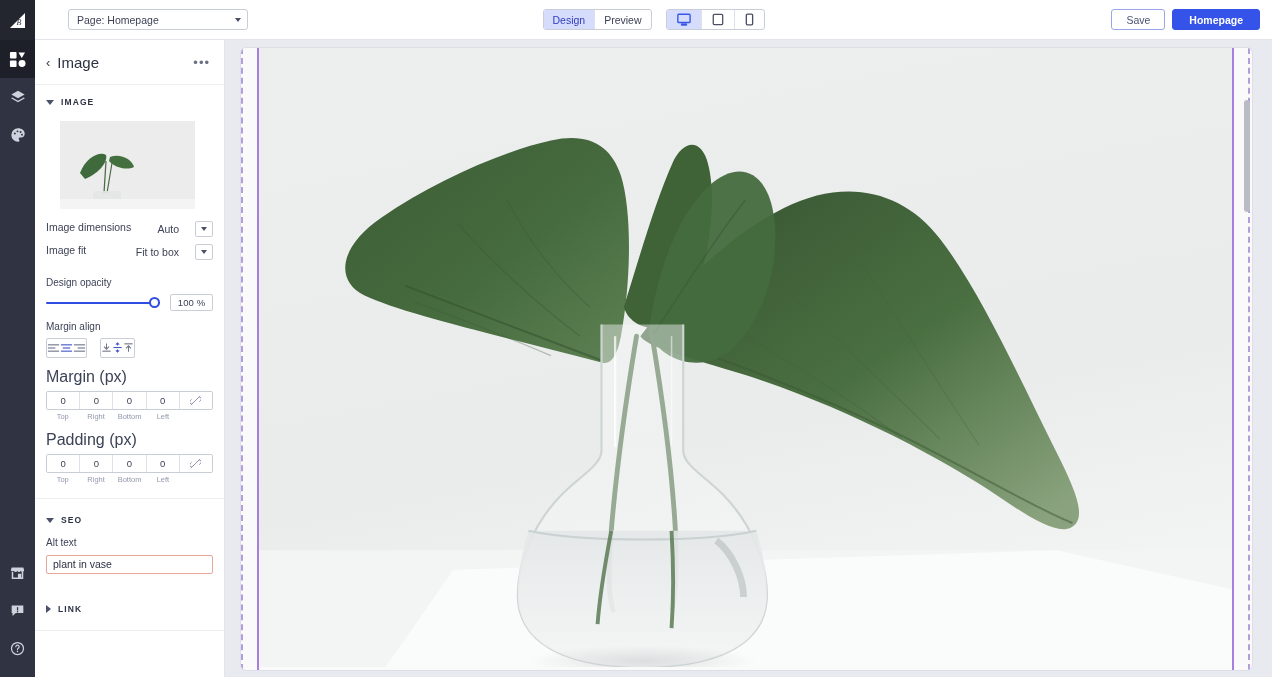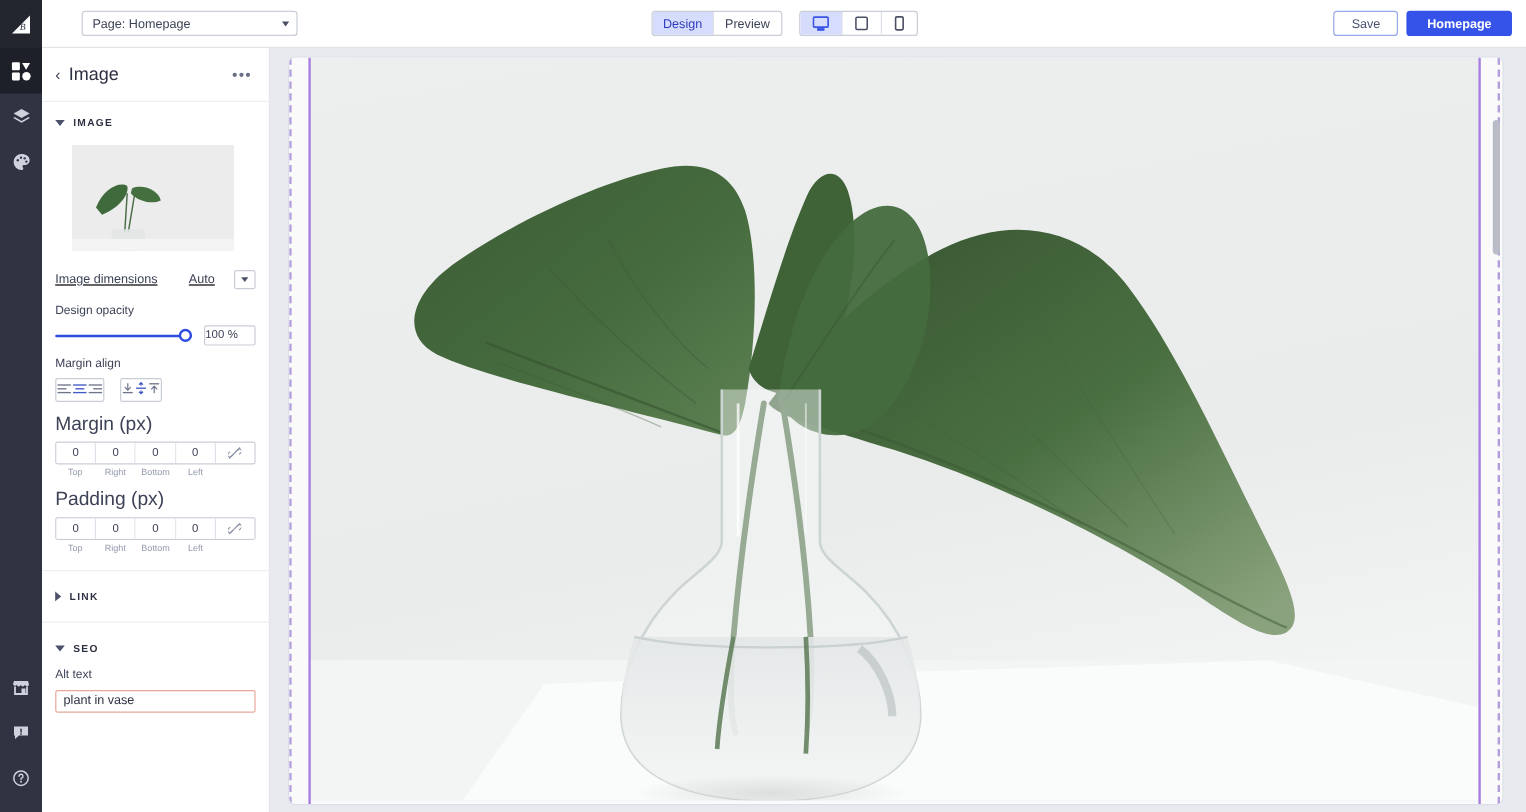--- a/index.html
+++ b/index.html
@@ -119,22 +119,22 @@
   .tri-right { width:0;height:0;border-top:4px solid transparent;border-bottom:4px solid transparent;border-left:5px solid #4b5169; }
   .sec-label { font-size: 8.5px; letter-spacing: 1.1px; color: #2d3142; font-weight: 600; }
   .sec-body { padding: 0 11px 14px 11px; }
 
   .thumb {
     width: 135px; height: 88px; margin: 4px 0 12px 14px;
     background: #eceeee; overflow: hidden; position: relative; cursor: pointer;
   }
 
   .row {
-    display: flex; align-items: center; justify-content: space-between;
-    height: 23px; margin-bottom: 0px; text-decoration: underline;
+    display: flex; align-items: flex-start; justify-content: space-between;
+    height: 23px; margin-bottom: 0px;
   }
   .row-label { font-size: 10.5px; color: #3d4257; }
   .row-right { display: flex; align-items: center; gap: 16px; }
   .row-val { font-size: 10.5px; color: #3d4257; }
   .mini-drop {
     width: 18px; height: 16px; border: 1px solid #c9cdd6; border-radius: 2px;
     display: flex; align-items: center; justify-content: center; background: #fff; cursor: pointer;
   }
 
   .field-label { font-size: 10px; color: #3d4257; margin: 10px 0 6px 0; }
@@ -143,21 +143,21 @@
   .slider {
     position: relative; flex: 1 1 auto; height: 14px; display: flex; align-items: center; cursor: pointer;
   }
   .slider .track { height: 2px; width: 100%; background: #2f4ce3; border-radius: 1px; }
   .slider .knob {
     position: absolute; right: 0; width: 11px; height: 11px;
     border-radius: 50%; background: #fff; border: 2px solid #2f4ce3;
   }
   .num-box {
     width: 43px; height: 17px; border: 1px solid #c9cdd6; border-radius: 2px;
-    display: flex; align-items: center; gap: 3px;
+    display: flex; align-items: center; justify-content: center; gap: 3px;
     font-size: 9.5px; color: #3d4257; background: #fff;
   }
 
   .align-row { display: flex; align-items: center; gap: 13px; margin-top: 2px; }
   .btn-group { display: flex; border: 1px solid #c9cdd6; border-radius: 2px; overflow: hidden; }
 
   .spacing-block { margin-top: 10px; }
   .spacing-title { font-size: 16px; color: #3d4257; margin-bottom: 5px; }
   .spacing-inputs { display: flex; border: 1px solid #c9cdd6; border-radius: 2px; overflow: hidden; }
   .spacing-inputs > div {
@@ -347,20 +347,29 @@
             <div class="row">
               <span class="row-label">Image dimensions</span>
               <span class="row-right">
                 <span class="row-val">Auto</span>
                 <span class="mini-drop">
                   <span class="caret-sm"></span>
                 </span>
               </span>
             </div>
 
+            <div class="row">
+              <span class="row-label">Image fit</span>
+              <span class="row-right">
+                <span class="row-val">Fit to box</span>
+                <span class="mini-drop">
+                  <span class="caret-sm"></span>
+                </span>
+              </span>
+            </div>
 
             <div class="field-label">Design opacity</div>
             <div class="slider-row">
               <span class="slider">
                 <span class="track"></span>
                 <span class="knob"></span>
               </span>
               <span class="num-box">
                 <span>100</span>
                 <span>%</span>
@@ -460,35 +469,35 @@
                 <span>Bottom</span>
                 <span>Left</span>
                 <span class="blank"></span>
               </div>
             </div>
 
           </div>
         </div>
 
 
+        <div class="section" style="border-bottom:none">
+          <div class="sec-head" style="padding:16px 11px 12px 11px">
+            <span class="tri-down"></span>
+            <span class="sec-label">SEO</span>
+          </div>
+          <div class="sec-body">
+            <div class="field-label" style="margin-top:0">Alt text</div>
+            <input class="alt-input" type="text" value="plant in vase" style="">
+          </div>
+        </div>
+
         <div class="section">
           <div class="sec-head" style="padding:16px 11px 16px 11px">
             <span class="tri-right"></span>
             <span class="sec-label">LINK</span>
-          </div>
-        </div>
-
-        <div class="section" style="border-bottom:none">
-          <div class="sec-head" style="padding:16px 11px 12px 11px">
-            <span class="tri-down"></span>
-            <span class="sec-label">SEO</span>
-          </div>
-          <div class="sec-body">
-            <div class="field-label" style="margin-top:0">Alt text</div>
-            <input class="alt-input" type="text" value="plant in vase" style="">
           </div>
         </div>
 
       </div>
 
       <div class="canvas-wrap">
         <div class="stage">
 
           <div class="photo">
             <svg width="100%" height="100%" viewBox="0 0 1000 640" preserveAspectRatio="xMidYMax slice">

